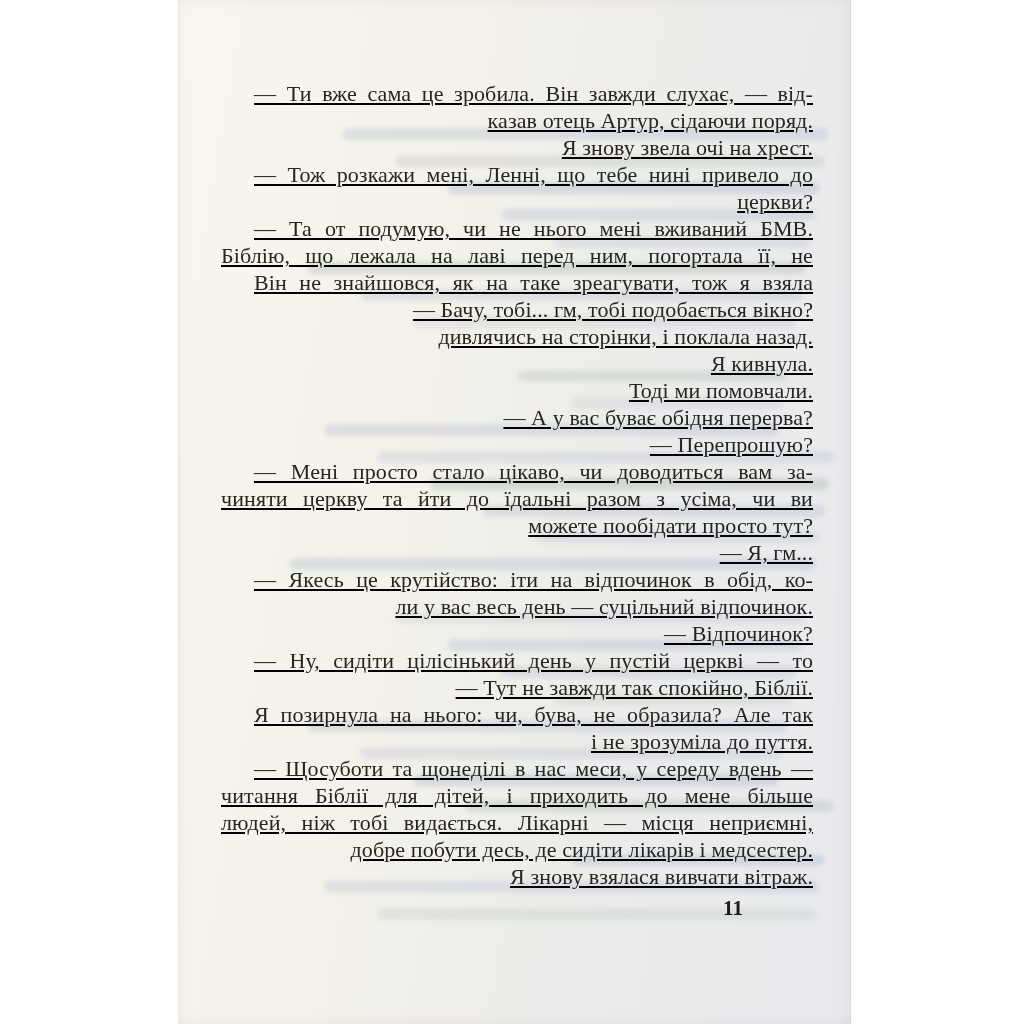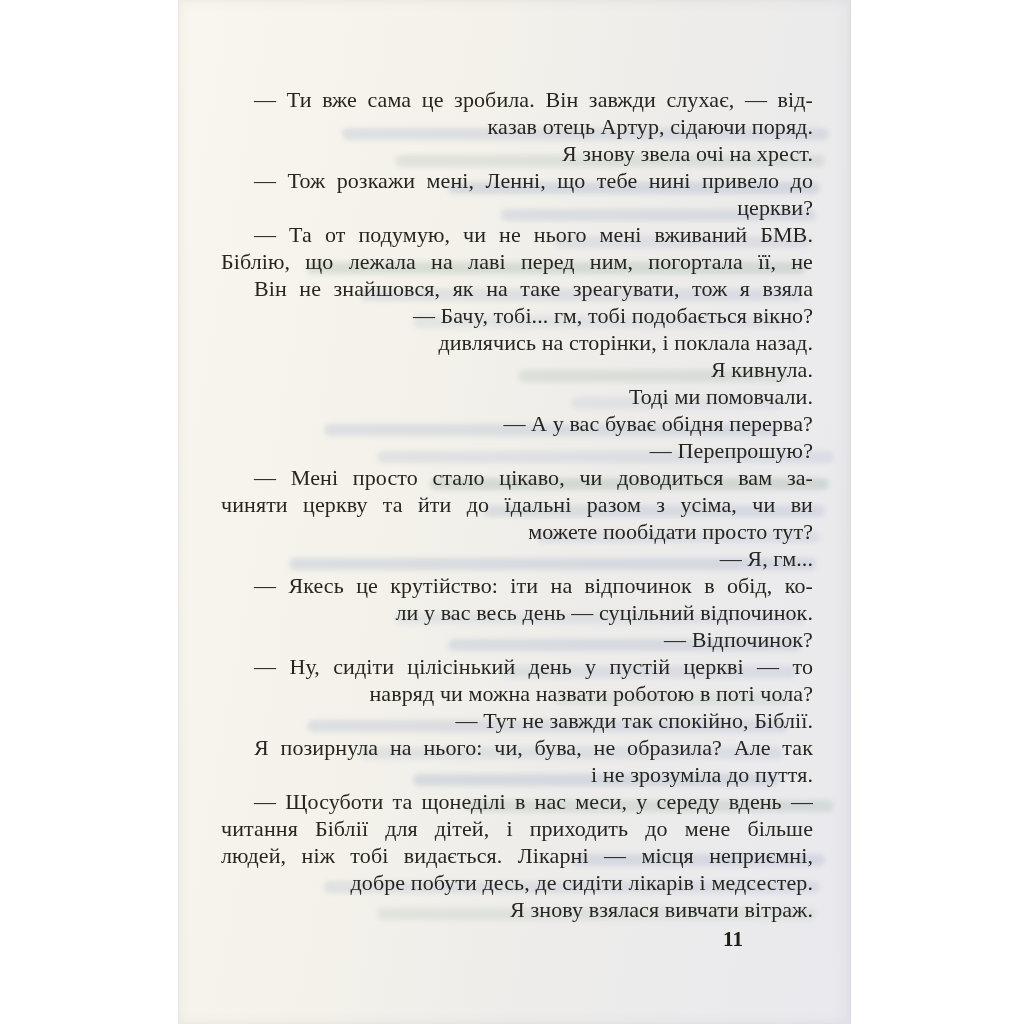--- a/index.html
+++ b/index.html
@@ -38,22 +38,23 @@
   }
   .ghost-line {
     position: absolute;
     height: 12px;
     border-radius: 6px;
     filter: blur(2.6px);
   }
   .text-block {
     position: absolute;
     left: 42px;
-    top: 86px;
+    top: 80px;
     width: 592px;
+    text-decoration: underline;
   }
   .line {
     height: 27px;
     line-height: 27px;
     font-size: 22px;
     color: #27251f;
     text-align: right;
     white-space: nowrap;
     letter-spacing: 0.1px;
   }
@@ -62,21 +63,21 @@
     text-align: justify;
     text-align-last: justify;
     overflow: hidden;
   }
   .line.indent {
     text-indent: 33px;
   }
   .page-number {
     position: absolute;
     left: 532px;
-    top: 926px;
+    top: 895px;
     width: 44px;
     height: 27px;
     line-height: 27px;
     text-align: center;
     font-size: 21px;
     font-weight: bold;
     color: #1d1c17;
   }
 </style>
 </head>
@@ -131,21 +132,20 @@
         <div class="line indent">— А у вас буває обідня перерва?</div>
         <div class="line indent">— Перепрошую?</div>
         <div class="line indent justify">— Мені просто стало цікаво, чи доводиться вам за-</div>
         <div class="line justify">чиняти церкву та йти до їдальні разом з усіма, чи ви</div>
         <div class="line">можете пообідати просто тут?</div>
         <div class="line indent">— Я, гм...</div>
         <div class="line indent justify">— Якесь це крутійство: іти на відпочинок в обід, ко-</div>
         <div class="line">ли у вас весь день — суцільний відпочинок.</div>
         <div class="line indent">— Відпочинок?</div>
         <div class="line indent justify">— Ну, сидіти цілісінький день у пустій церкві — то</div>
-        <div class="line">навряд чи можна назвати роботою в поті чола?</div>
         <div class="line indent">— Тут не завжди так спокійно, Біблії.</div>
         <div class="line indent justify">Я позирнула на нього: чи, бува, не образила? Але так</div>
         <div class="line">і не зрозуміла до пуття.</div>
         <div class="line indent justify">— Щосуботи та щонеділі в нас меси, у середу вдень —</div>
         <div class="line justify">читання Біблії для дітей, і приходить до мене більше</div>
         <div class="line justify">людей, ніж тобі видається. Лікарні — місця неприємні,</div>
         <div class="line">добре побути десь, де сидіти лікарів і медсестер.</div>
         <div class="line indent">Я знову взялася вивчати вітраж.</div>
       </div>
 

